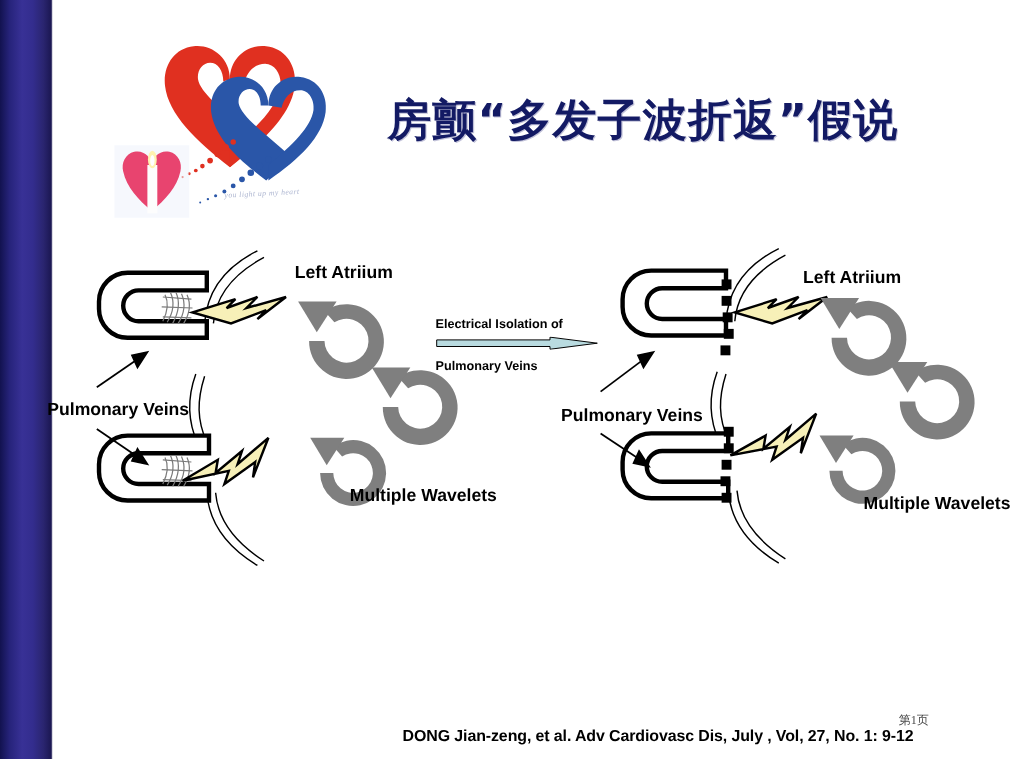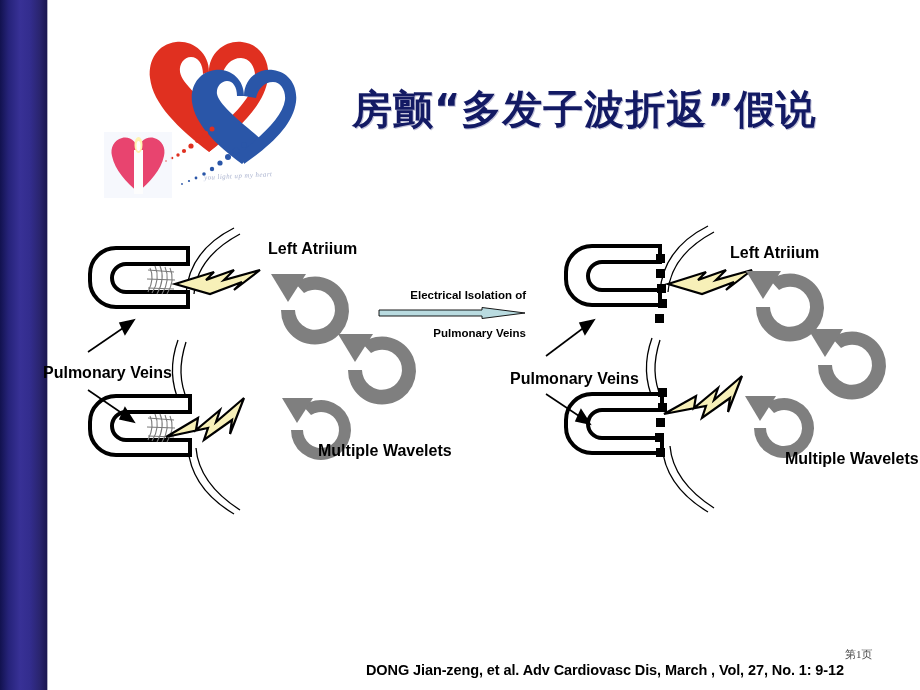--- a/index.html
+++ b/index.html
@@ -102,24 +102,24 @@
   .left .lbl-wavelets { left: 280px; top: 220px; }
 
   
   .right .lbl-atrium   { left: 200px; top: 22px; }
   .right .lbl-pv       { left: -20px; top: 148px; }
   .right .lbl-wavelets { left: 255px; top: 228px; }
 
   
   .middle-note {
     position: absolute;
-    left: 376px;
+    left: 396px;
     top: 288px;
     width: 150px;
-    text-align: right;
+    text-align: left;
   }
   .middle-note .mn-line {
     font-family: "Liberation Sans", sans-serif;
     font-size: 11.5px;
     font-weight: bold;
     color: #000000;
     white-space: nowrap;
     line-height: 14px;
   }
   .middle-note .mn-arrow {
@@ -142,21 +142,21 @@
     top: 662px;
     font-family: "Liberation Sans", sans-serif;
     font-size: 14.5px;
     font-weight: bold;
     color: #000000;
     white-space: nowrap;
     letter-spacing: -0.1px;
   }
   .footer-page {
     position: absolute;
-    left: 845px;
+    left: 817px;
     top: 647px;
     font-family: "Liberation Serif", serif;
     font-size: 11px;
     color: #4a4a4a;
     white-space: nowrap;
   }
 </style>
 </head>
 <body>
 
@@ -454,16 +454,16 @@
     <svg style="position:absolute;left:0;top:0;" width="400" height="300" viewBox="0 0 400 300">
       <g stroke="#000000" stroke-width="1.6" fill="#000000">
         <path d="M16,134 L56,104"></path>
         <path d="M64,98 L50,101 L55,112 Z"></path>
         <path d="M16,172 L52,196"></path>
         <path d="M60,202 L46,199 L51,188 Z"></path>
       </g>
     </svg>
   </div>
 
-  <div class="footer-citation">DONG Jian-zeng, et al. Adv Cardiovasc Dis, March , Vol, 27, No. 1: 9-12</div>
+  <div class="footer-citation">DONG Jian-zeng, et al. Adv Cardiovasc Dis, July , Vol, 27, No. 1: 9-12</div>
   <div class="footer-page">第1页</div>
 
 </div>
 
 </body></html>

